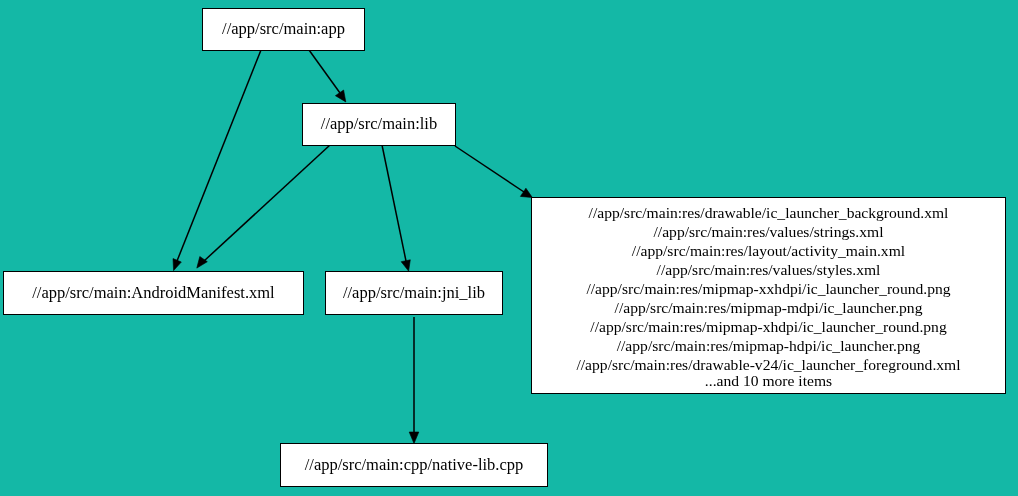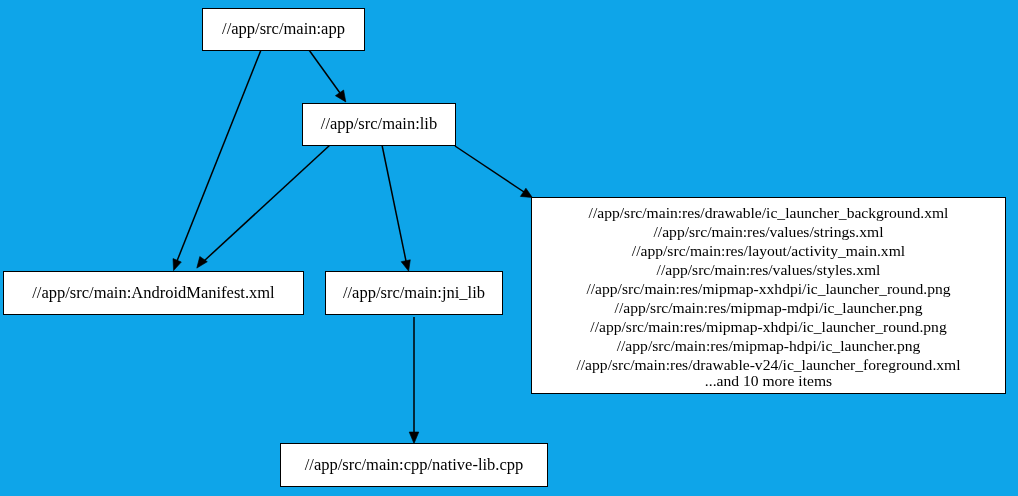--- a/index.html
+++ b/index.html
@@ -10,21 +10,21 @@
   body {
     width: 1018px;
     height: 496px;
     overflow: hidden;
     font-family: "Liberation Serif", "DejaVu Serif", serif;
   }
   #graph-root {
     position: relative;
     width: 1018px;
     height: 496px;
-    background: #0ea5e9;
+    background: #14b8a6;
   }
   svg#graph-svg {
     position: absolute;
     left: 0;
     top: 0;
     width: 1018px;
     height: 496px;
     display: block;
   }
   .node-box {

